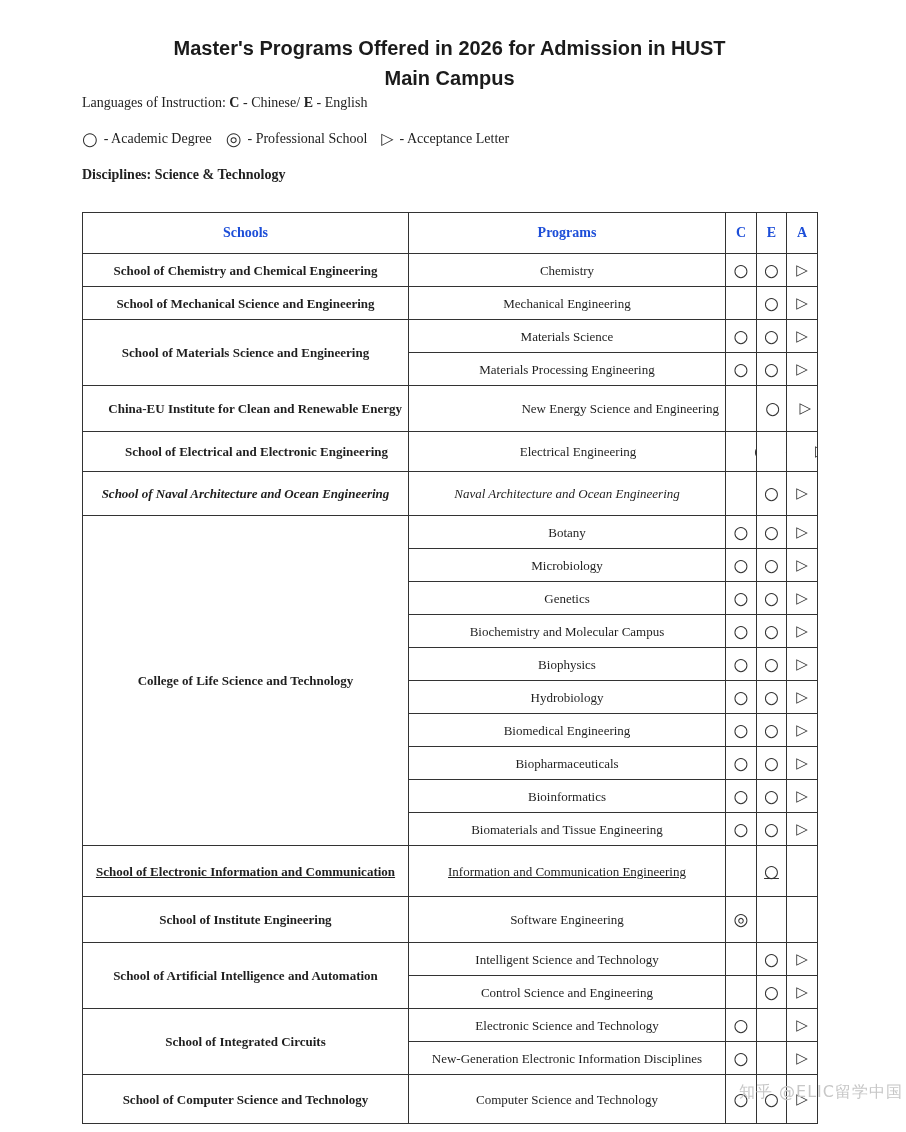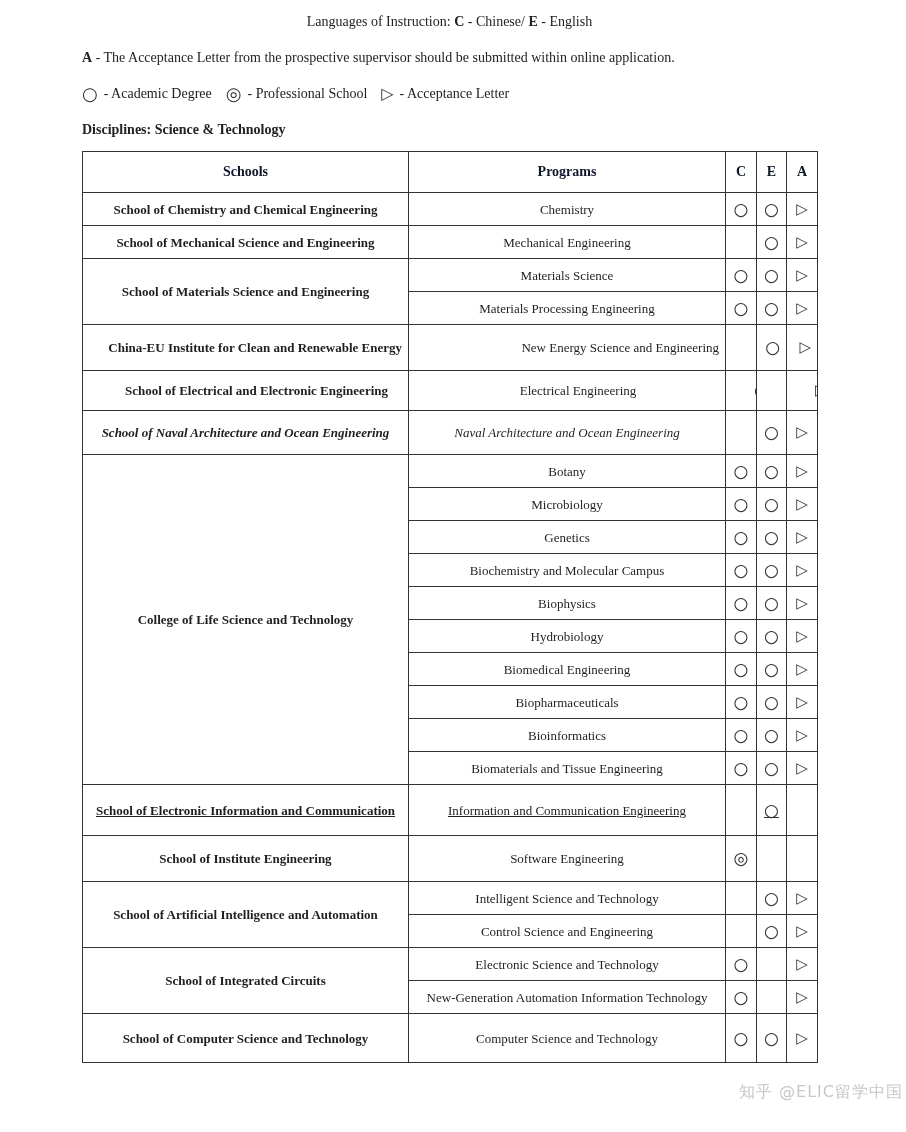--- a/index.html
+++ b/index.html
@@ -30,22 +30,21 @@
     line-height: 30px;
     color: #1b1b1b;
   }
   .note {
     margin: 0 0 17px 0;
     font-size: 14px;
     line-height: 19px;
     color: #222222;
   }
   .note.first {
-    margin-top: 12px;
-    text-align: center;
+    margin-top: 0;
   }
   .note b { font-weight: bold; }
   .legend {
     display: flex;
     align-items: center;
     gap: 14px;
   }
   .legend-item {
     display: inline-flex;
     align-items: center;
@@ -53,40 +52,40 @@
   }
   .legend .sym {
     font-family: "DejaVu Sans", sans-serif;
     font-size: 18px;
     line-height: 18px;
     color: #2e2e2e;
   }
   .legend .sym.tri { font-size: 16px; }
   .disciplines {
     font-weight: bold;
-    margin-bottom: 12px;
+    margin-bottom: 28px;
   }
   table.programs {
     border-collapse: collapse;
     table-layout: fixed;
     width: 735px;
     margin-top: 0;
   }
   table.programs th, table.programs td {
     border: 1px solid #333333;
     text-align: center;
     vertical-align: middle;
     padding: 2px 6px;
     overflow: hidden;
   }
   thead th {
     height: 36px;
     font-size: 14px;
     font-weight: bold;
-    color: #0f172a;
+    color: #1d4ed8;
     font-family: Liberation Serif, serif;
   }
   tbody td { height: 28px; font-size: 13px; color: #1f1f1f; }
   td.school-cell { font-weight: bold; padding: 2px 14px; line-height: 17px; }
   td.program-cell { font-weight: normal; line-height: 17px; }
   td.sym-cell {
     font-family: "DejaVu Sans", sans-serif;
     font-size: 17px;
     line-height: 1;
     color: #333333;
@@ -109,24 +108,27 @@
     letter-spacing: 1px;
     color: #c7c7c7;
     white-space: nowrap;
   }
 </style>
 </head>
 <body>
 
 <div class="page">
 
+  <div class="title">
+    <div>Master's Programs Offered in 2026 for Admission in HUST</div>
+    <div>Main Campus</div>
+  </div>
 
   <p class="note first"><span>Languages of Instruction: </span><b>C</b><span> - Chinese/ </span><b>E</b><span> - English</span></p>
 
-  <p class="note"><b>A</b><span> - The Acceptance Letter from the prospective supervisor should be submitted within online application.</span></p>
 
   <p class="note legend">
     <span class="legend-item">
       <span class="sym">○</span>
       <span>- Academic Degree</span>
     </span>
     <span class="legend-item">
       <span class="sym">◎</span>
       <span>- Professional School</span>
     </span>
@@ -293,21 +295,21 @@
           <td class="sym-cell tri">▷</td>
         </tr>
         <tr>
           <td rowspan="2" class="school-cell">School of Integrated Circuits</td>
           <td class="program-cell">Electronic Science and Technology</td>
           <td class="sym-cell">○</td>
           <td class="sym-cell"></td>
           <td class="sym-cell tri">▷</td>
         </tr>
         <tr>
-          <td class="program-cell">New-Generation Automation Information Technology</td>
+          <td class="program-cell">New-Generation Electronic Information Disciplines</td>
           <td class="sym-cell">○</td>
           <td class="sym-cell"></td>
           <td class="sym-cell tri">▷</td>
         </tr>
         <tr>
           <td rowspan="1" class="school-cell">School of Computer Science and Technology</td>
           <td class="program-cell">Computer Science and Technology</td>
           <td class="sym-cell">○</td>
           <td class="sym-cell">○</td>
           <td class="sym-cell tri">▷</td>

